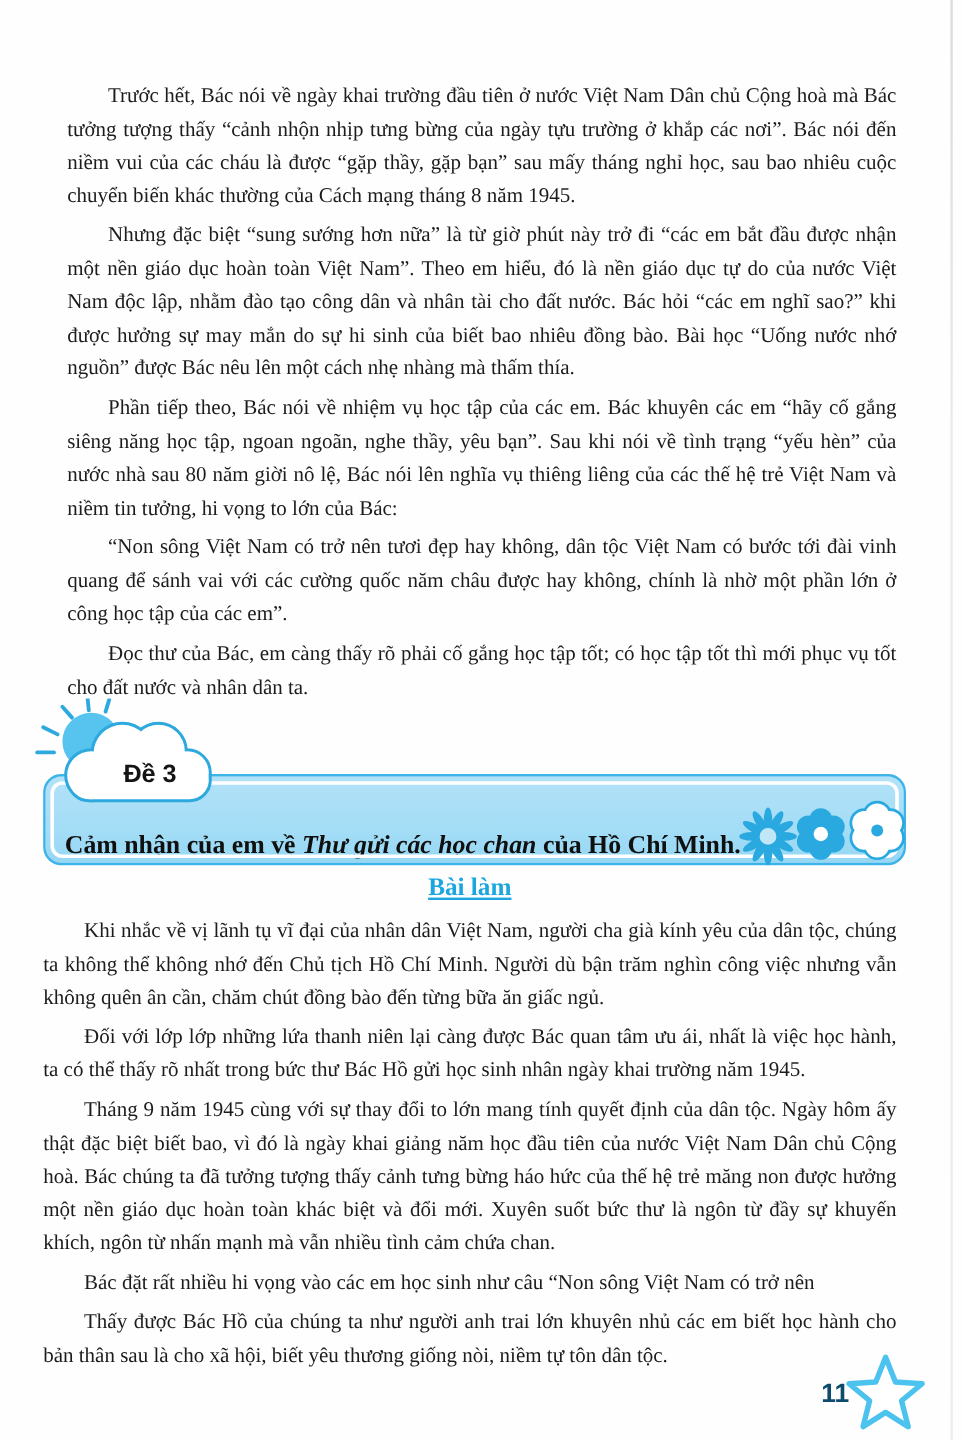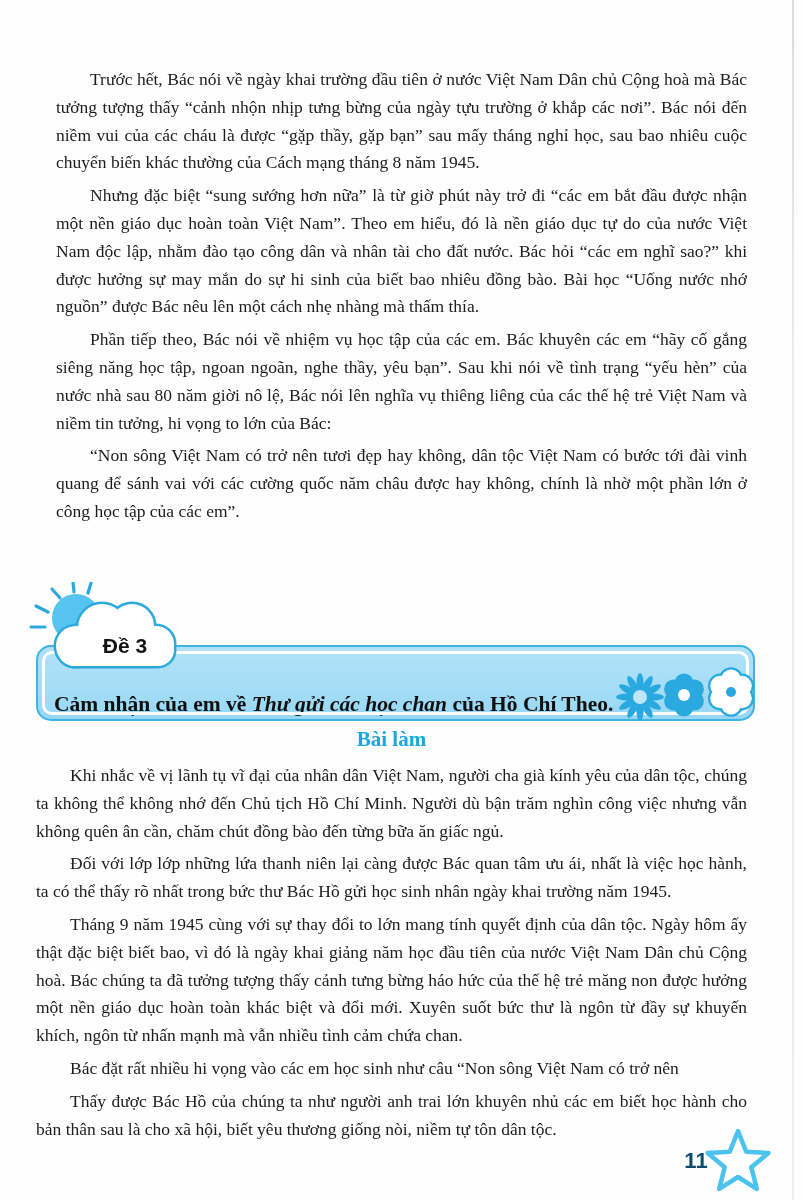--- a/index.html
+++ b/index.html
@@ -54,43 +54,45 @@
     font-family:"Liberation Sans", sans-serif;
     font-weight:bold;font-size:21px;color:#141414;
   }
   .flowers{position:absolute;left:612px;top:665px;width:150px;height:58px;}
   
   .essay-heading{
     position:absolute;left:36px;right:56px;top:727px;
     margin:0;text-align:center;
     font-size:21px;font-weight:bold;color:#1ca6e0;
     font-family:"Liberation Serif", serif;
+    text-decoration:underline;
   }
   
   .page-star{position:absolute;left:700px;top:1126px;width:76px;height:72px;}
   .page-num{
     position:absolute;left:658px;top:1148px;width:76px;text-align:center;
     font-family:"Liberation Sans", sans-serif;
     font-weight:bold;font-size:22px;color:#0c4a6e;
   }
 </style>
 </head>
 <body>
 
 <div class="page">
 
   <div class="text-col col-1">
     <p class="par">Trước hết, Bác nói về ngày khai trường đầu tiên ở nước Việt Nam Dân chủ Cộng hoà mà Bác tưởng tượng thấy “cảnh nhộn nhịp tưng bừng của ngày tựu trường ở khắp các nơi”. Bác nói đến niềm vui của các cháu là được “gặp thầy, gặp bạn” sau mấy tháng nghỉ học, sau bao nhiêu cuộc chuyển biến khác thường của Cách mạng tháng 8 năm 1945.</p>
     <p class="par">Nhưng đặc biệt “sung sướng hơn nữa” là từ giờ phút này trở đi “các em bắt đầu được nhận một nền giáo dục hoàn toàn Việt Nam”. Theo em hiểu, đó là nền giáo dục tự do của nước Việt Nam độc lập, nhằm đào tạo công dân và nhân tài cho đất nước. Bác hỏi “các em nghĩ sao?” khi được hưởng sự may mắn do sự hi sinh của biết bao nhiêu đồng bào. Bài học “Uống nước nhớ nguồn” được Bác nêu lên một cách nhẹ nhàng mà thấm thía.</p>
     <p class="par">Phần tiếp theo, Bác nói về nhiệm vụ học tập của các em. Bác khuyên các em “hãy cố gắng siêng năng học tập, ngoan ngoãn, nghe thầy, yêu bạn”. Sau khi nói về tình trạng “yếu hèn” của nước nhà sau 80 năm giời nô lệ, Bác nói lên nghĩa vụ thiêng liêng của các thế hệ trẻ Việt Nam và niềm tin tưởng, hi vọng to lớn của Bác:</p>
     <p class="par">“Non sông Việt Nam có trở nên tươi đẹp hay không, dân tộc Việt Nam có bước tới đài vinh quang để sánh vai với các cường quốc năm châu được hay không, chính là nhờ một phần lớn ở công học tập của các em”.</p>
+    <p class="par">Đọc thư của Bác, em càng thấy rõ phải cố gắng học tập tốt; có học tập tốt thì mới phục vụ tốt cho đất nước và nhân dân ta.</p>
   </div>
 
   <div class="prompt-box">
-    <p class="prompt-text"><span>Cảm nhận của em về </span><i>Thư gửi các học chan</i><span> của Hồ Chí Theo.</span></p>
+    <p class="prompt-text"><span>Cảm nhận của em về </span><i>Thư gửi các học chan</i><span> của Hồ Chí Minh.</span></p>
   </div>
 
   <svg class="cloud-sun" viewBox="0 0 175 92" aria-hidden="true">
 
     <g stroke="#2da9de" stroke-width="3.2" stroke-linecap="round">
       <line x1="50" y1="10" x2="49" y2="0"></line>
       <line x1="64" y1="11" x2="67" y2="1"></line>
       <line x1="36" y1="16" x2="28" y2="7"></line>
       <line x1="24" y1="30" x2="12" y2="24"></line>
       <line x1="21" y1="45" x2="7" y2="45"></line>

